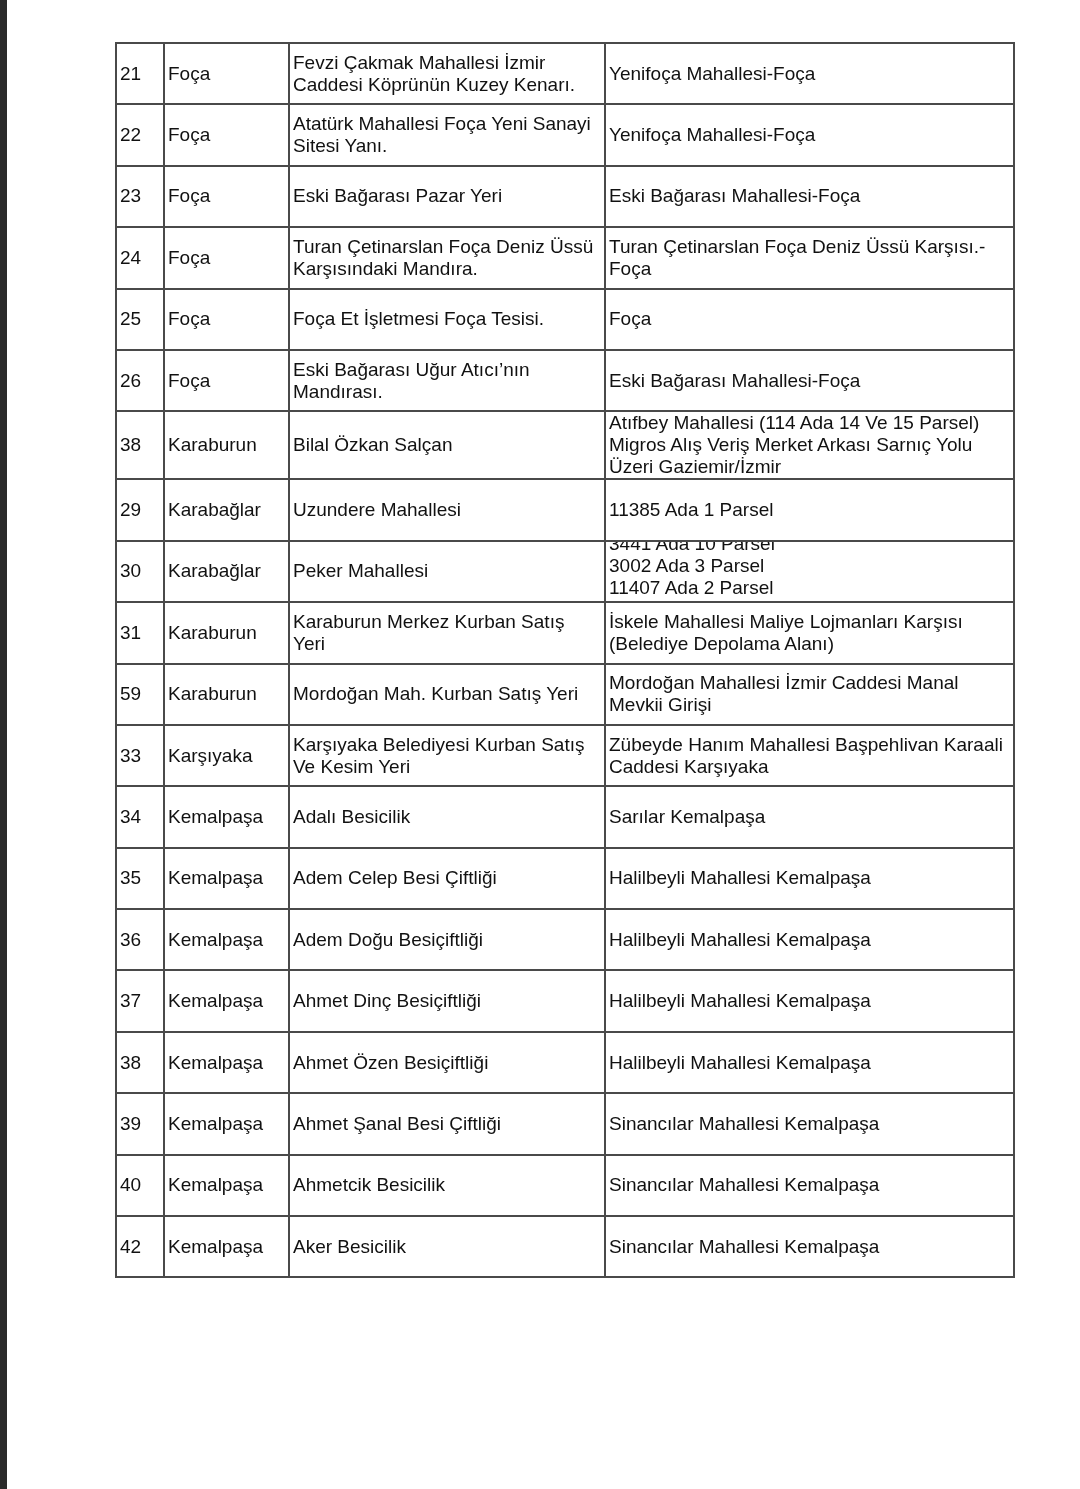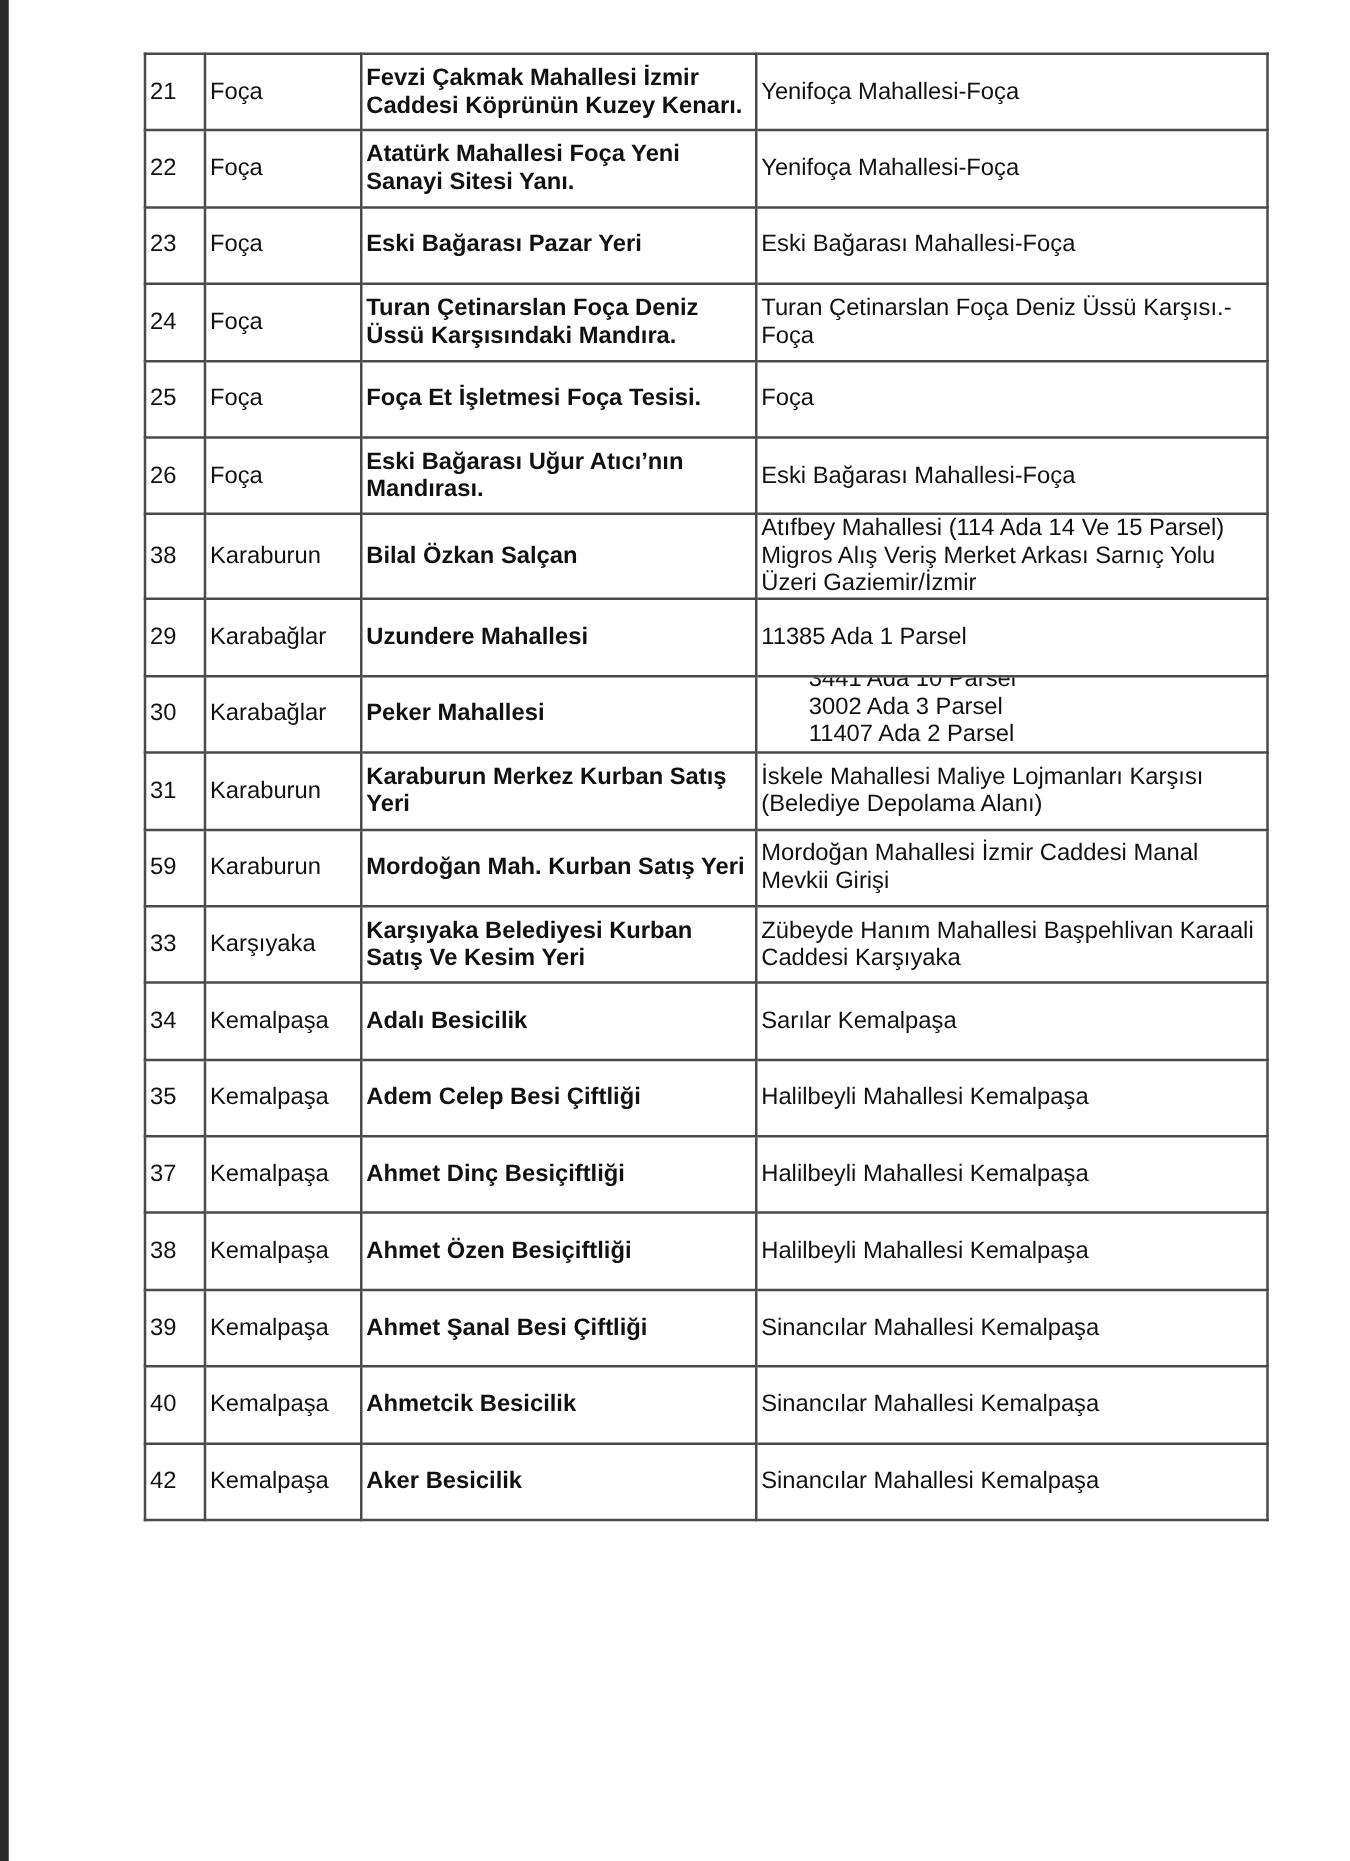--- a/index.html
+++ b/index.html
@@ -11,23 +11,23 @@
     table.doc {
       position: absolute; left: 115px; top: 42px; width: 900px;
       border-collapse: collapse; table-layout: fixed;
     }
     table.doc td {
       border: 2px solid #4a4a4a; padding: 0 3px; height: 59.4px;
       vertical-align: middle; font-size: 19px; line-height: 22px; overflow: hidden;
     }
     td.no { width: 40px; font-size: 20px; }
     td.district { width: 117px; font-size: 20px; }
-    td.place { width: 308px; font-weight: bold; }
+    td.place { width: 308px; }
     td.addr { }
-    .clip { position: relative; display: block; height: 59px; overflow: hidden; margin-left: 38px; }
+    .clip { position: relative; display: block; height: 59px; overflow: hidden; }
     .clip .inner { position: absolute; left: 0; bottom: 2px; }
   </style>
 </head>
 <body>
 
 <div class="edge"></div>
 
 <table class="doc">
   <tbody id="tbody">
       <tr>
@@ -116,20 +116,26 @@
         <td class="place">Adalı Besicilik</td>
         <td class="addr">Sarılar Kemalpaşa</td>
       </tr>
       <tr>
         <td class="no">35</td>
         <td class="district">Kemalpaşa</td>
         <td class="place">Adem Celep Besi Çiftliği</td>
         <td class="addr">Halilbeyli Mahallesi Kemalpaşa</td>
       </tr>
       <tr>
+        <td class="no">36</td>
+        <td class="district">Kemalpaşa</td>
+        <td class="place">Adem Doğu Besiçiftliği</td>
+        <td class="addr">Halilbeyli Mahallesi Kemalpaşa</td>
+      </tr>
+      <tr>
         <td class="no">37</td>
         <td class="district">Kemalpaşa</td>
         <td class="place">Ahmet Dinç Besiçiftliği</td>
         <td class="addr">Halilbeyli Mahallesi Kemalpaşa</td>
       </tr>
       <tr>
         <td class="no">38</td>
         <td class="district">Kemalpaşa</td>
         <td class="place">Ahmet Özen Besiçiftliği</td>
         <td class="addr">Halilbeyli Mahallesi Kemalpaşa</td>

